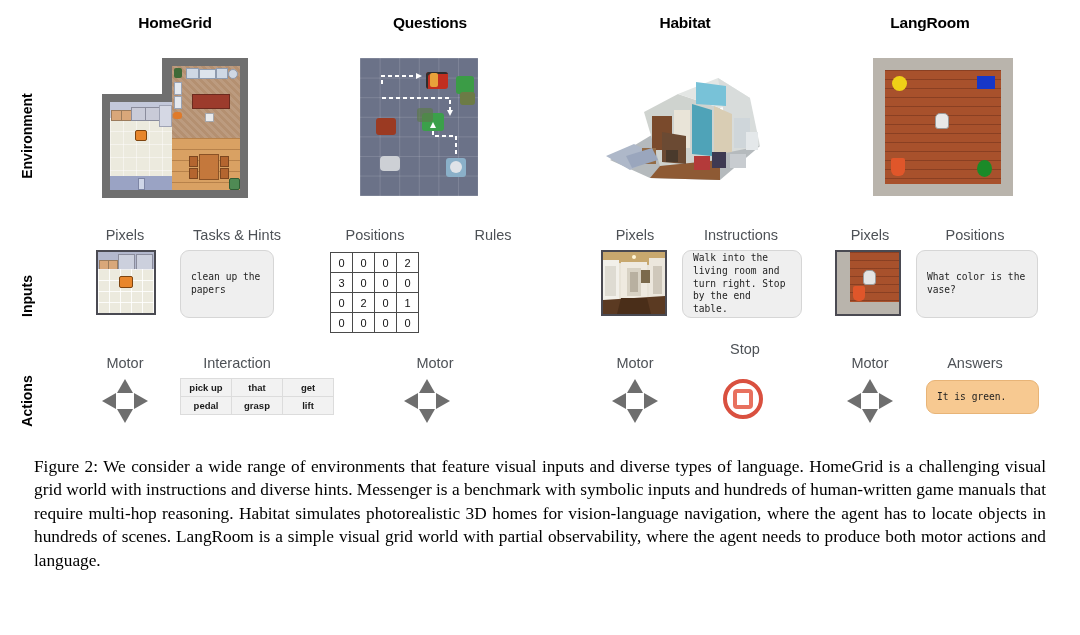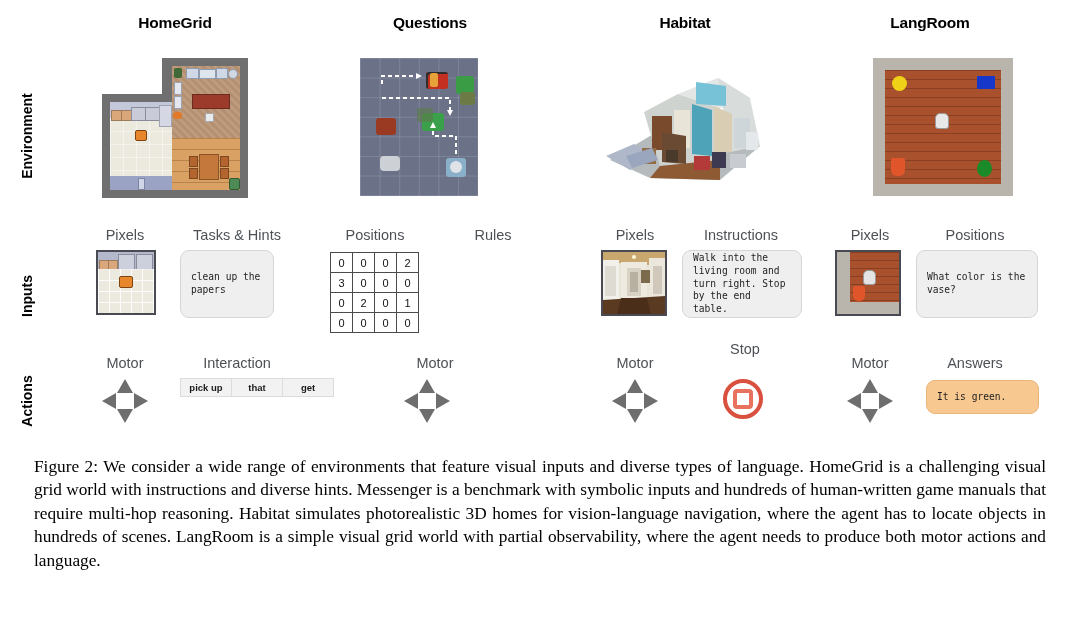--- a/index.html
+++ b/index.html
@@ -411,20 +411,25 @@
     </svg>
   </div>
 
   <table class="int-table" style="left:180px;top:378px;">
     <tbody>
         <tr>
           <td>pick up</td>
           <td>that</td>
           <td>get</td>
         </tr>
+        <tr>
+          <td>pedal</td>
+          <td>grasp</td>
+          <td>lift</td>
+        </tr>
       </tbody>
   </table>
 
   <div class="stop" style="left:723px;top:379px;">
     <svg width="40" height="40" viewBox="0 0 40 40">
       <circle cx="20" cy="20" r="18" fill="none" stroke="#d9503f" stroke-width="4"></circle>
       <rect x="12" y="12" width="16" height="16" rx="2" fill="none" stroke="#e8715f" stroke-width="4"></rect>
     </svg>
   </div>
 

